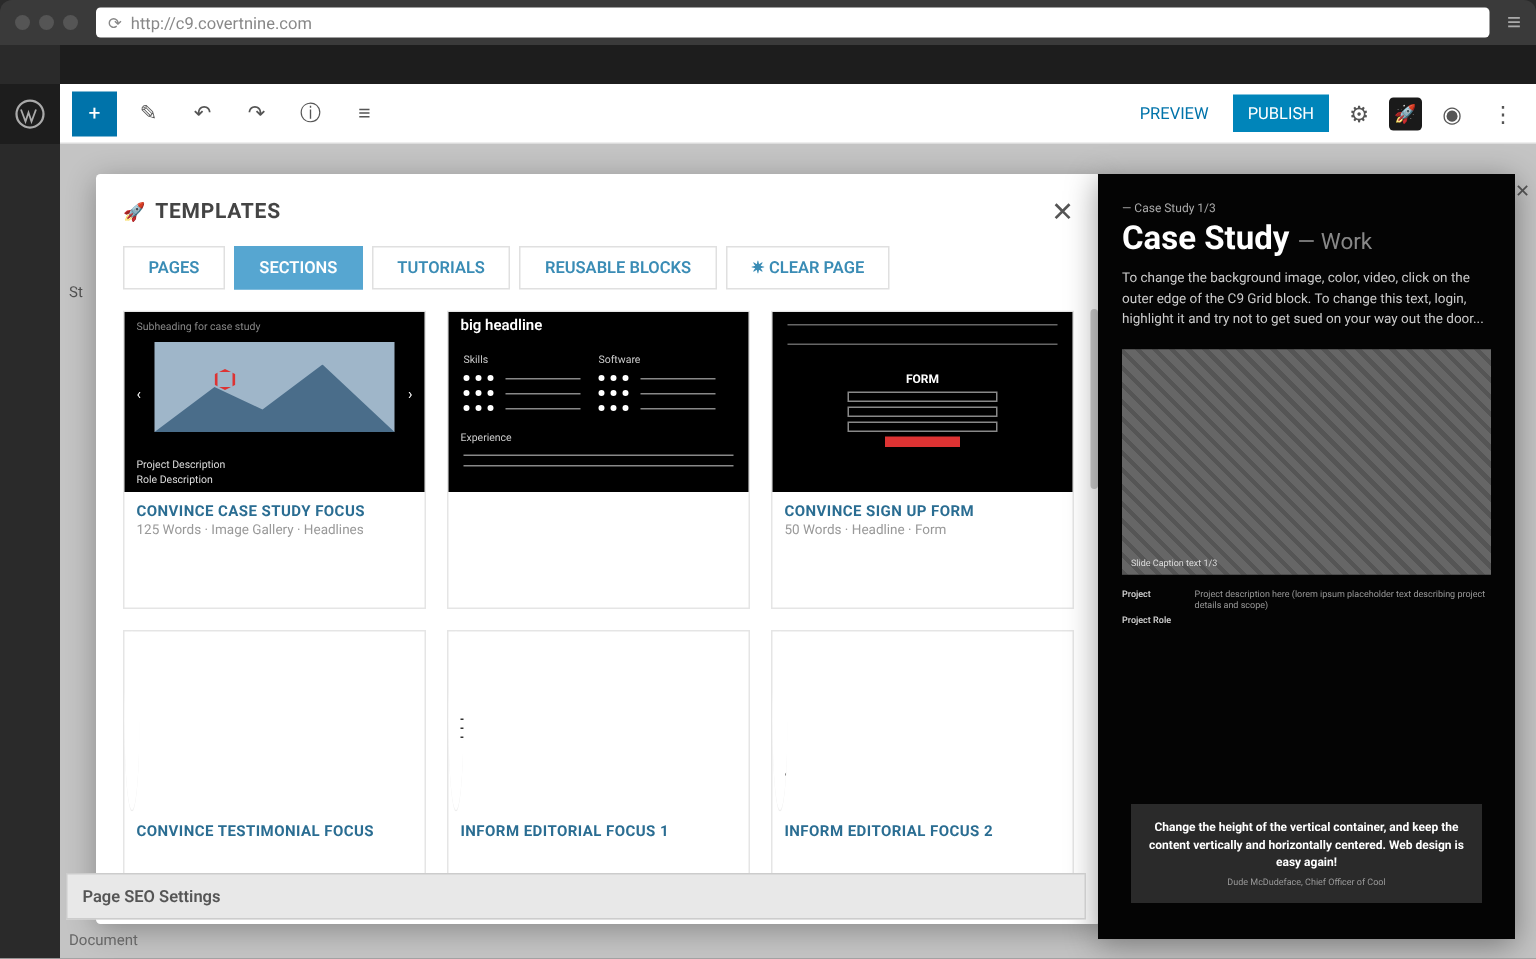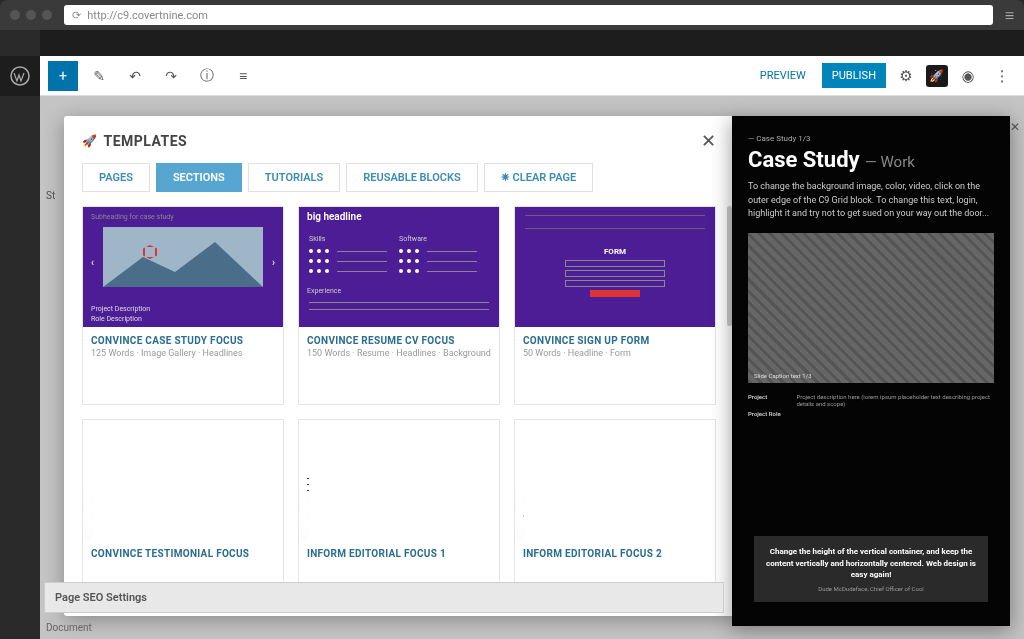--- a/index.html
+++ b/index.html
@@ -34,21 +34,21 @@
 .modal-header { display: flex; align-items: center; margin-bottom: 12px; }
 .modal-title { font-size: 14px; font-weight: 700; color: #444; letter-spacing: 0.5px; display: flex; align-items: center; gap: 6px; }
 .close-x { margin-left: auto; font-size: 18px; color: #555; cursor: pointer; }
 
 .tabs { display: flex; gap: 6px; margin-bottom: 14px; }
 .tab { border: 1px solid #e0e0e0; padding: 7px 16px; font-size: 11px; font-weight: 600; color: #3a8cb5; background: #fff; }
 .tab.active { background: #56a6d1; color: #fff; border-color: #56a6d1; }
 
 .template-grid { display: grid; grid-template-columns: repeat(3, 1fr); gap: 14px; height: 400px; overflow-y: auto; }
 .template-card { border: 1px solid #e5e5e5; }
-.thumb { height: 120px; background: #4c1d95; position: relative; overflow: hidden; }
+.thumb { height: 120px; background: #000000; position: relative; overflow: hidden; }
 .thumb.light { background: #fff; border-bottom: 1px solid #eee; }
 .card-meta { padding: 8px; }
 .card-title { font-size: 10px; font-weight: 700; color: #2a6d92; letter-spacing: 0.3px; }
 .card-desc { font-size: 9px; color: #999; margin-top: 2px; }
 
 
 .mtn { position: absolute; bottom: 20px; left: 20px; right: 20px; height: 50px; background: #4a6d8a; clip-path: polygon(0 100%, 25% 40%, 45% 70%, 70% 10%, 100% 100%); }
 .hex { width: 14px; height: 14px; border: 2px solid #d33; clip-path: polygon(50% 0, 100% 25%, 100% 75%, 50% 100%, 0 75%, 0 25%); }
 .arrow { position: absolute; color: #fff; font-size: 10px; top: 50px; }
 .sub-text { position: absolute; top: 6px; left: 8px; font-size: 7px; color: #888; }
@@ -216,24 +216,20 @@
             <div class="skill-bar" style="top:44px;left:38px;width:50px;"></div>
             <div class="skill-bar" style="top:54px;left:38px;width:50px;"></div>
             <div class="skill-bar" style="top:64px;left:38px;width:50px;"></div>
             <div class="skill-bar" style="top:44px;left:128px;width:50px;"></div>
             <div class="skill-bar" style="top:54px;left:128px;width:50px;"></div>
             <div class="skill-bar" style="top:64px;left:128px;width:50px;"></div>
             <div class="skill-label" style="top:80px;left:8px;">Experience</div>
             <div class="skill-bar" style="top:95px;left:10px;right:10px;width:auto;"></div>
             <div class="skill-bar" style="top:102px;left:10px;right:10px;width:auto;"></div>
           </div>
-          <div class="card-meta">
-            <div class="card-title">CONVINCE RESUME CV FOCUS</div>
-            <div class="card-desc">150 Words · Resume · Headlines · Background</div>
-          </div>
         </div>
 
         <div class="template-card">
           <div class="thumb">
             <div class="lines-top"></div>
             <div class="form-box">
               <div class="form-title">FORM</div>
               <div class="form-input"></div>
               <div class="form-input"></div>
               <div class="form-input"></div>

